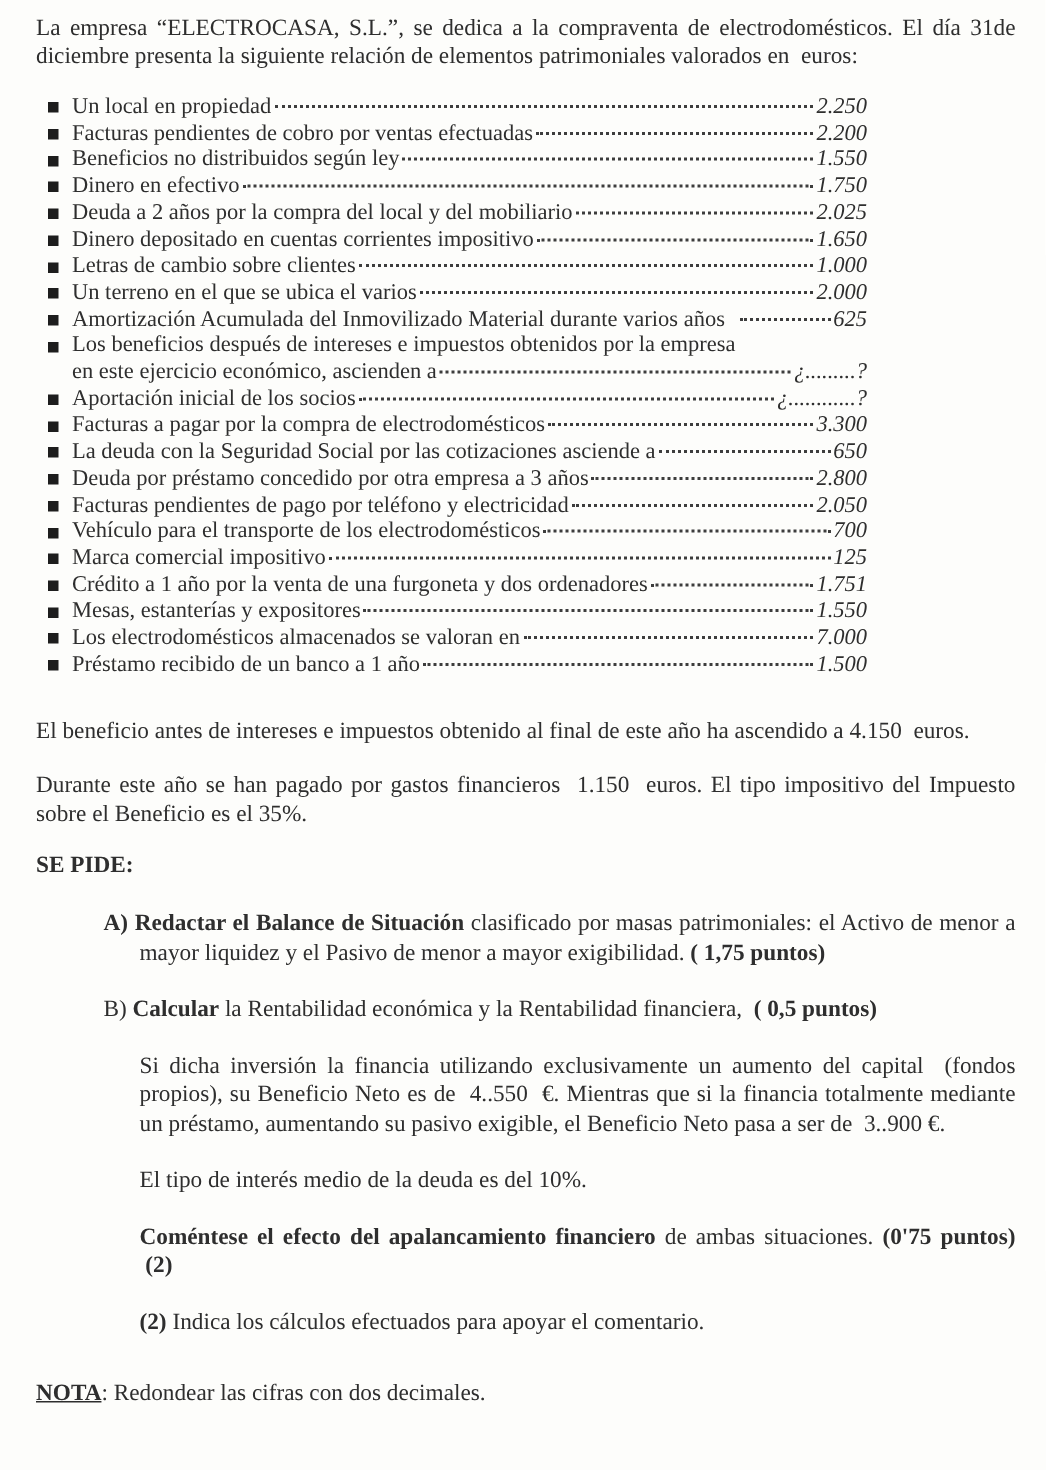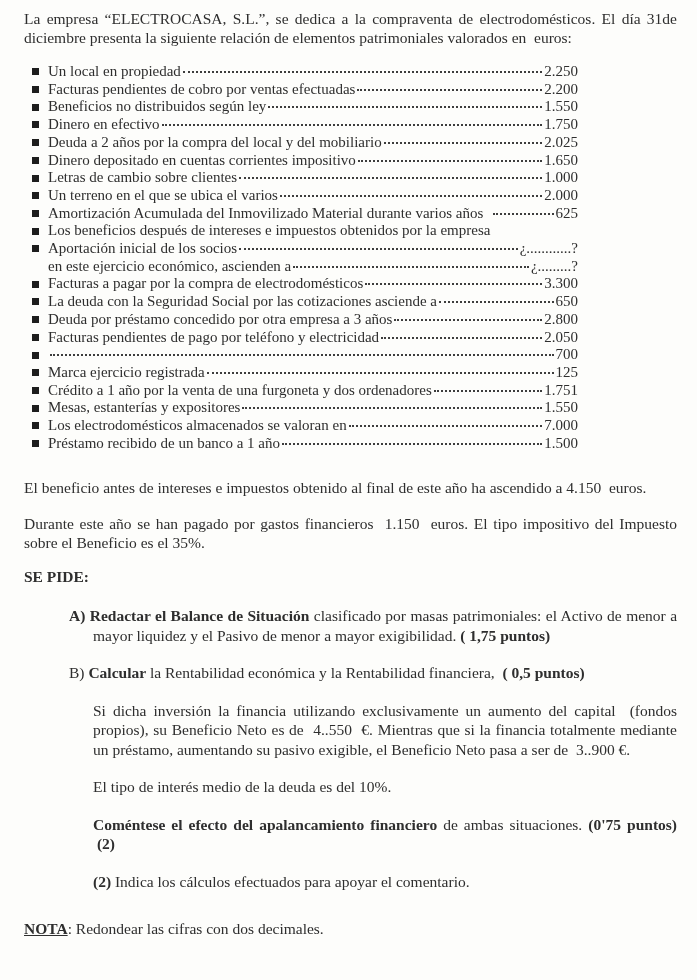--- a/index.html
+++ b/index.html
@@ -12,21 +12,21 @@
     position:relative;
   }
   p{margin:0;}
   .intro{line-height:19px;text-align:justify;margin-bottom:16px;}
   
   .list{margin:0 99px 0 8px;}
   .row{display:flex;align-items:baseline;line-height:17.7px;font-size:15px;}
   .bullet{width:7px;height:7px;background:#1d1d1d;flex:none;margin-right:9px;align-self:center;}
   .row .label{white-space:nowrap;}
   .leader{flex:1 1 auto;border-bottom:2px dotted #3d3d3d;margin:0 2px;transform:translateY(-3px);min-width:10px;}
-  .value{white-space:nowrap;}
+  .value{white-space:nowrap;font-style:italic;}
   .row.cont{margin-left:16px;}
   
   .para{line-height:19.5px;text-align:justify;}
   .p-benefit{margin:26px 0 16px;}
   .p-expenses{margin:0 0 14px;}
   .sepide{font-weight:bold;margin:0 0 20px;}
   
   .tasks{margin-left:45px;}
   .tpara{line-height:19.5px;text-align:justify;margin:0 0 18px;}
   .tpara.hang{padding-left:24px;text-indent:-24px;}
@@ -93,30 +93,30 @@
       <div class="row">
         <span class="bullet"></span>
         <span class="label">Amortización Acumulada del Inmovilizado Material durante varios años &nbsp;</span>
         <span class="leader"></span>
         <span class="value">625</span>
       </div>
       <div class="row">
         <span class="bullet"></span>
         <span class="label">Los beneficios después de intereses e impuestos obtenidos por la empresa</span>
       </div>
+      <div class="row cont">
+        <span class="label">en este ejercicio económico, ascienden a</span>
+        <span class="leader"></span>
+        <span class="value">¿.........?</span>
+      </div>
       <div class="row">
         <span class="bullet"></span>
         <span class="label">Aportación inicial de los socios</span>
         <span class="leader"></span>
         <span class="value">¿............?</span>
-      </div>
-      <div class="row cont">
-        <span class="label">en este ejercicio económico, ascienden a</span>
-        <span class="leader"></span>
-        <span class="value">¿.........?</span>
       </div>
       <div class="row">
         <span class="bullet"></span>
         <span class="label">Facturas a pagar por la compra de electrodomésticos </span>
         <span class="leader"></span>
         <span class="value">3.300</span>
       </div>
       <div class="row">
         <span class="bullet"></span>
         <span class="label">La deuda con la Seguridad Social por las cotizaciones asciende a </span>
@@ -130,26 +130,27 @@
         <span class="value">2.800</span>
       </div>
       <div class="row">
         <span class="bullet"></span>
         <span class="label">Facturas pendientes de pago por teléfono y electricidad </span>
         <span class="leader"></span>
         <span class="value">2.050</span>
       </div>
       <div class="row">
         <span class="bullet"></span>
+        <span class="label">Vehículo para el transporte de los electrodomésticos</span>
         <span class="leader"></span>
         <span class="value">700</span>
       </div>
       <div class="row">
         <span class="bullet"></span>
-        <span class="label">Marca ejercicio registrada</span>
+        <span class="label">Marca comercial impositivo</span>
         <span class="leader"></span>
         <span class="value">125</span>
       </div>
       <div class="row">
         <span class="bullet"></span>
         <span class="label">Crédito a 1 año por la venta de una furgoneta y dos ordenadores </span>
         <span class="leader"></span>
         <span class="value">1.751</span>
       </div>
       <div class="row">

